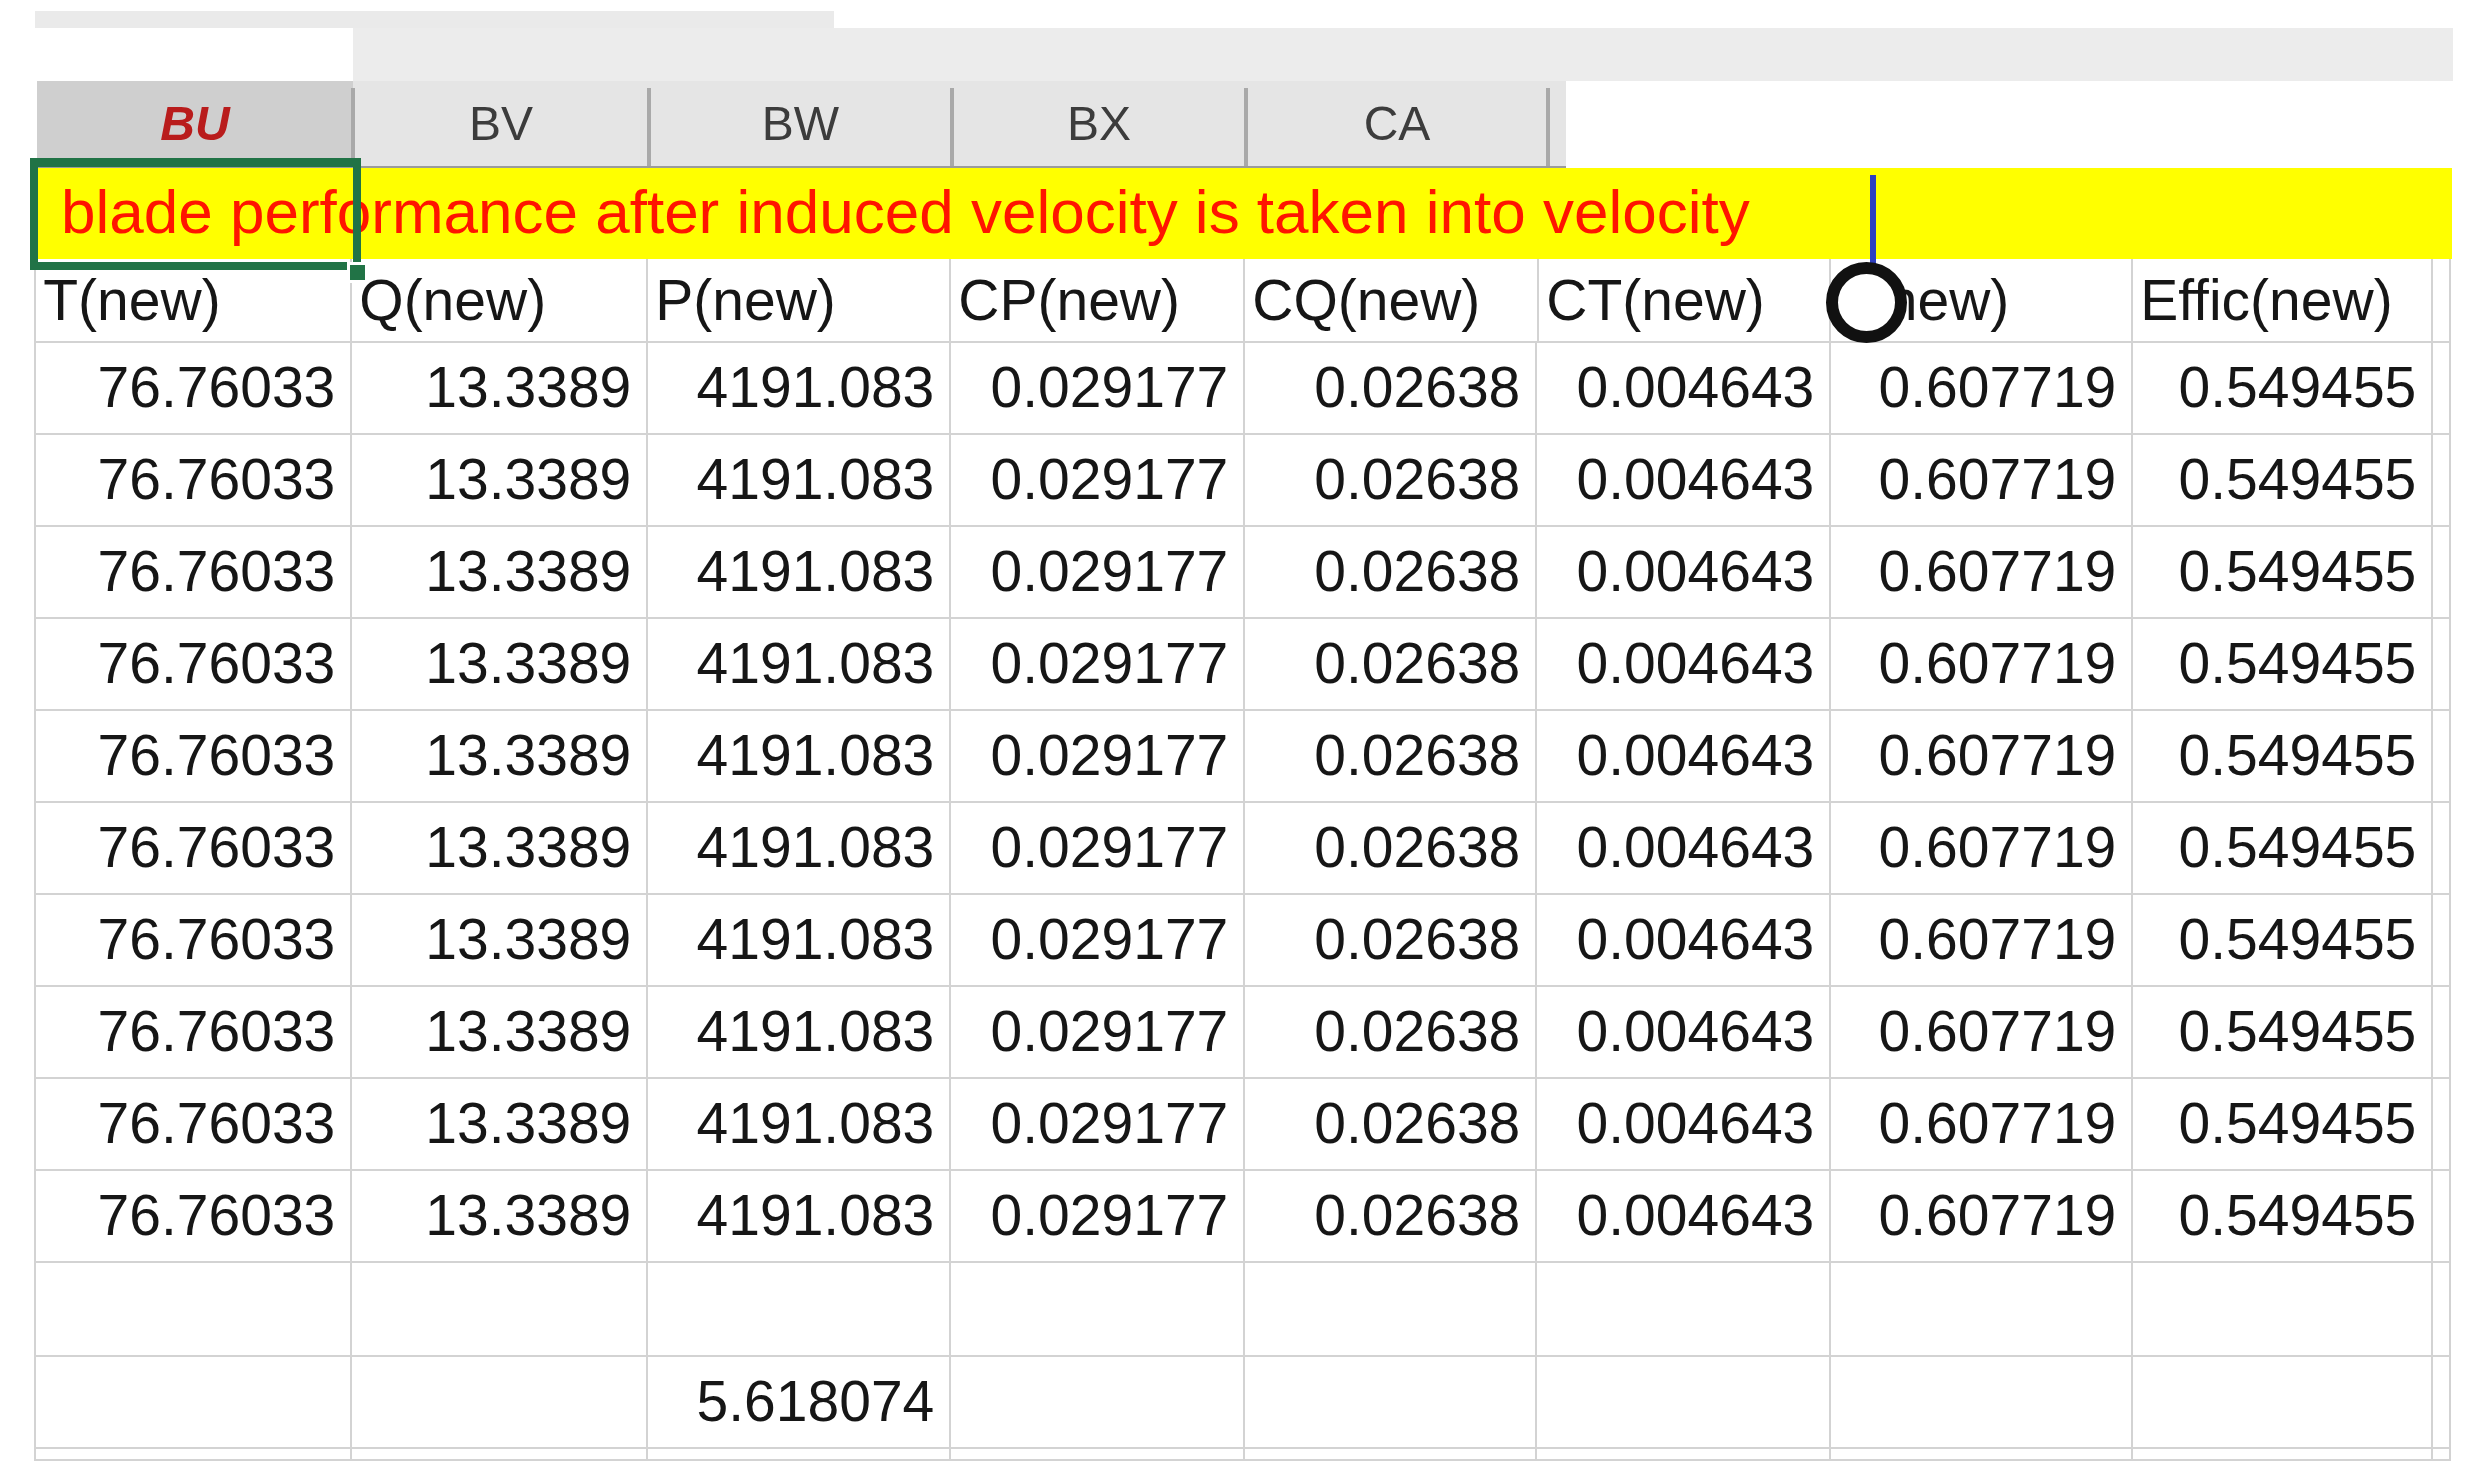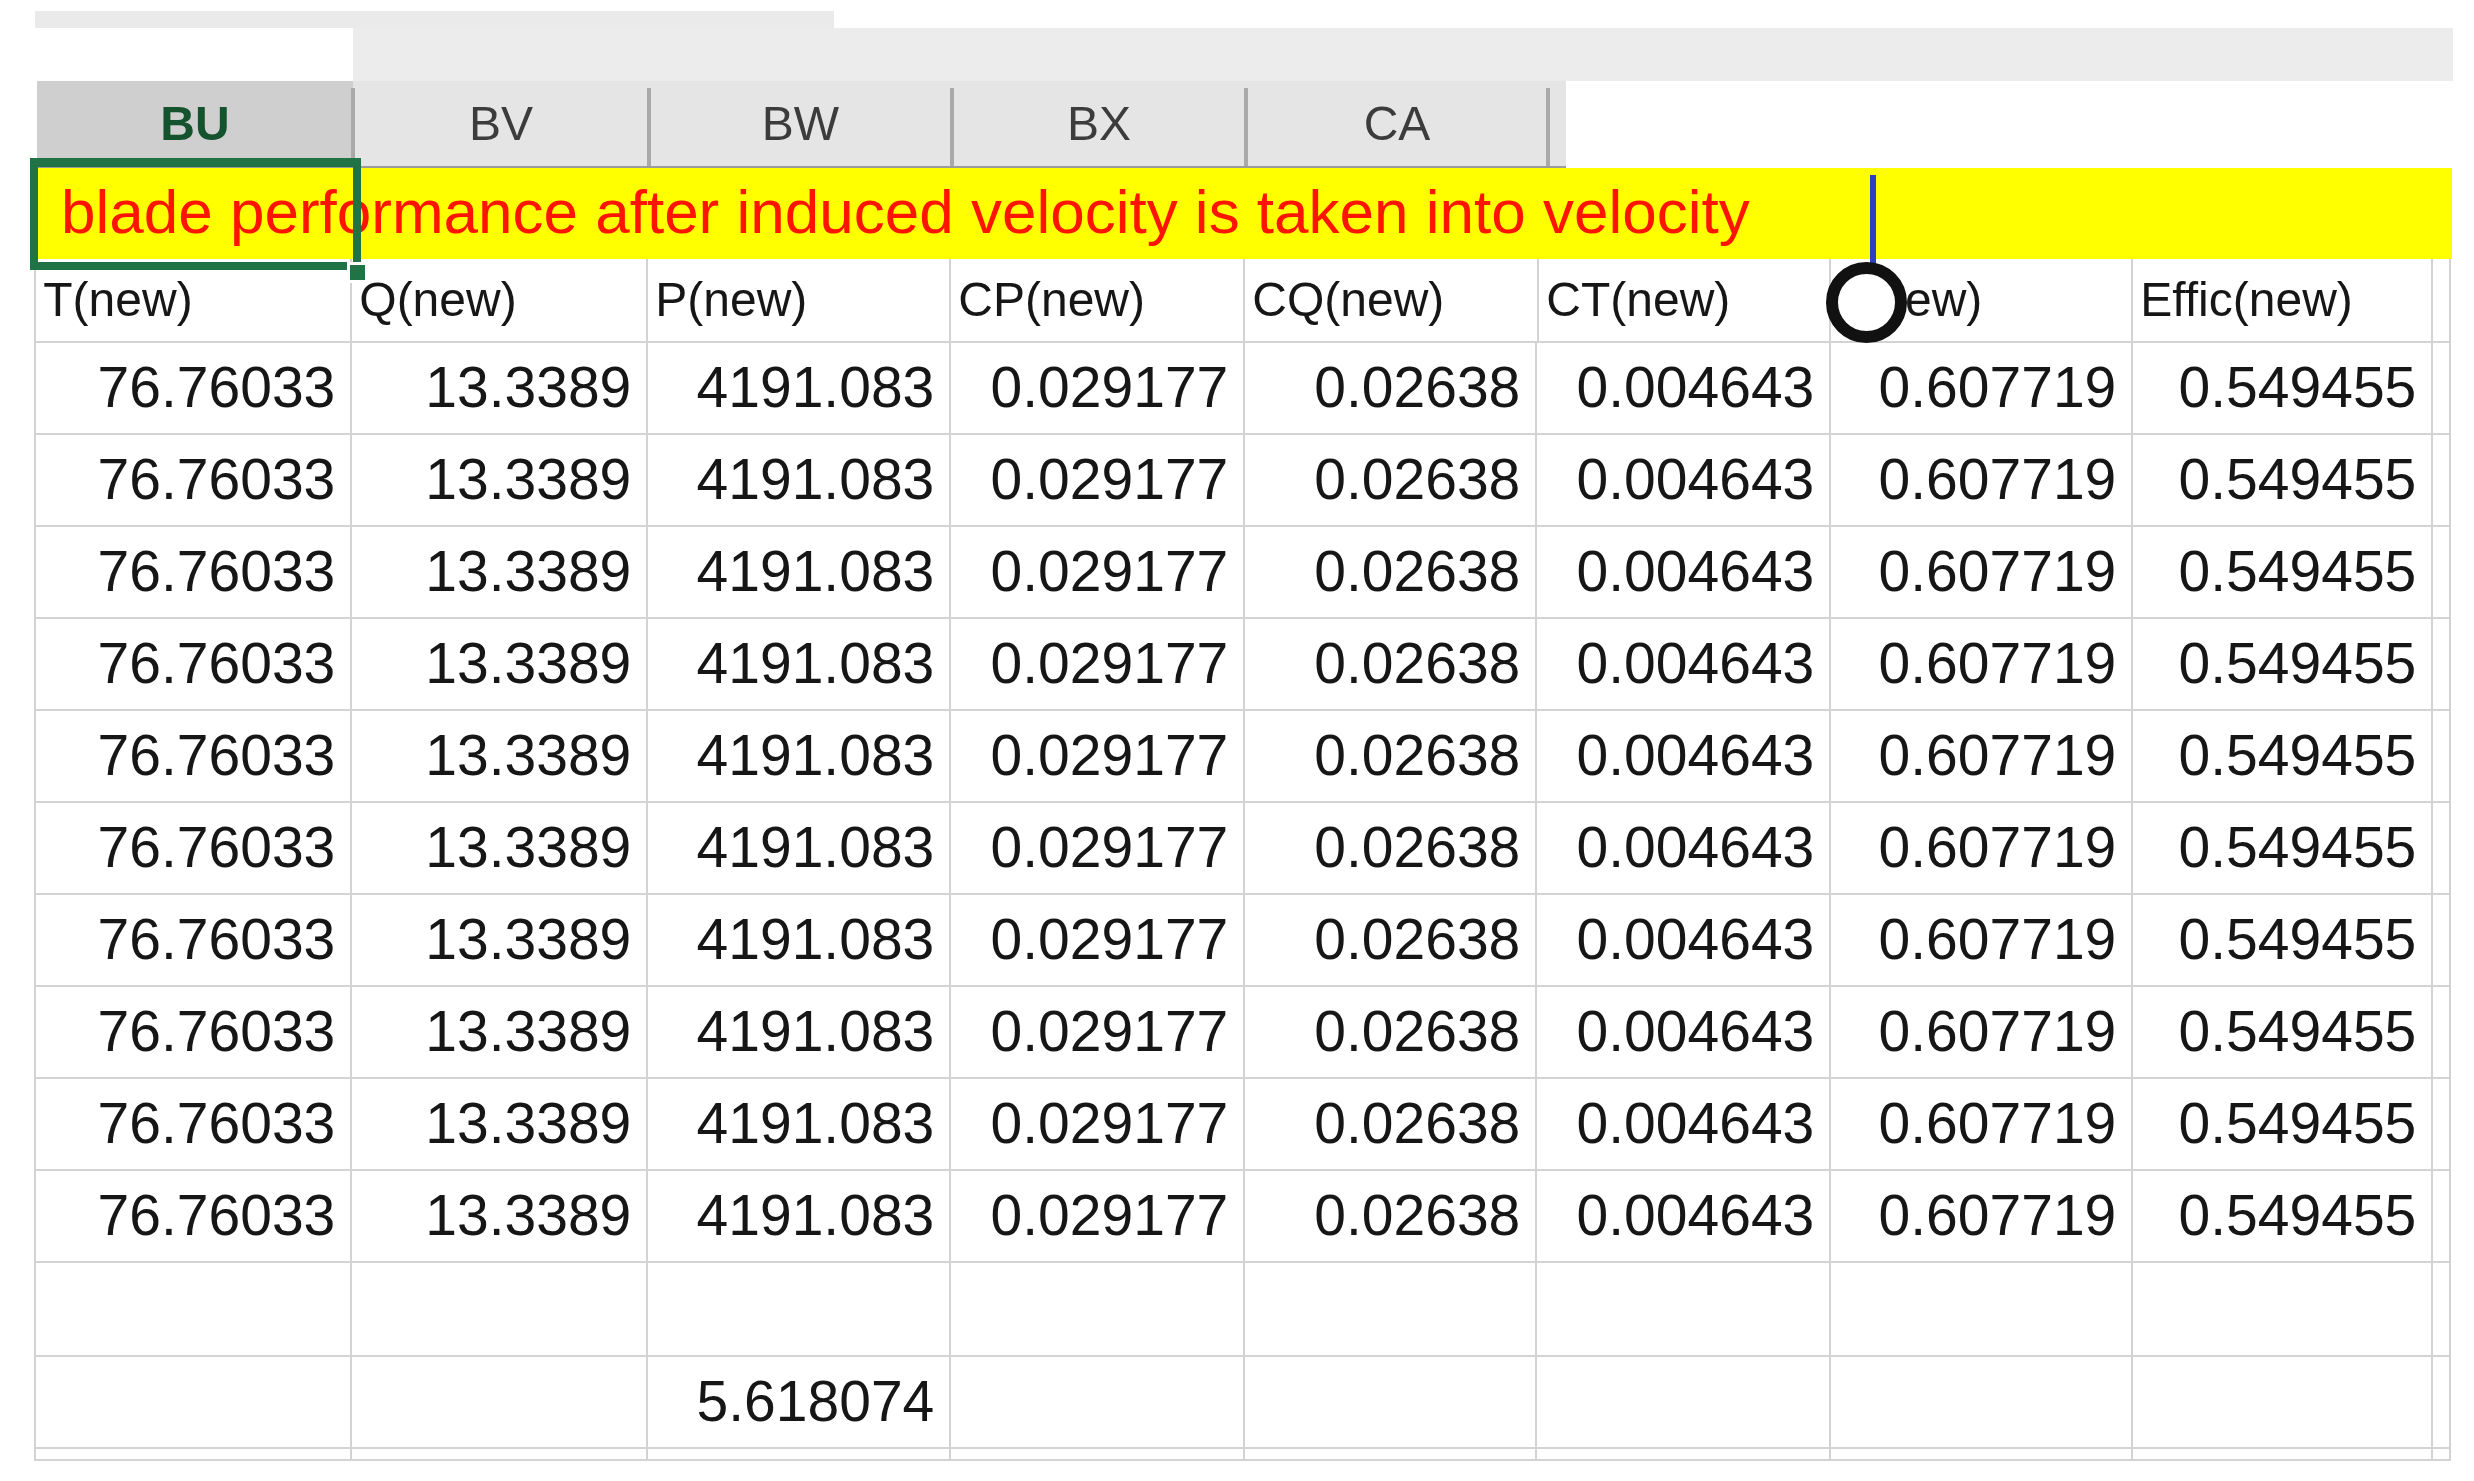--- a/index.html
+++ b/index.html
@@ -8,31 +8,31 @@
 
   
   .top-strip{position:absolute;left:35px;top:11px;width:799px;height:16.5px;background:#EAEAEA;}
   .top-right-block{position:absolute;left:353px;top:27.5px;width:2100px;height:53px;background:#ECECEC;}
 
   
   .col-headers{position:absolute;left:37px;top:81px;height:87px;display:flex;background:#E5E5E5;border-bottom:2.7px solid #9B9B9B;box-sizing:border-box;}
   .col-header{position:relative;height:100%;display:flex;align-items:center;justify-content:center;
               font-size:48px;color:#3C3C3C;box-sizing:border-box;}
   .col-header:not(:last-child)::after{content:"";position:absolute;right:-1.8px;top:7.3px;bottom:0;width:3.7px;background:#A9A9A9;}
-  .col-header.selected{background:#CFCFCF;color:#14532d;font-weight:bold;}
+  .col-header.selected{background:#CFCFCF;color:#b91c1c;font-weight:bold;font-style:italic;}
   .selected-underline{position:absolute;left:37px;top:159px;width:316px;height:8.2px;background:#217346;z-index:4;}
 
   
   .body{position:absolute;left:34px;top:168px;border-left:2.7px solid #D3D3D3;}
   .row{display:flex;}
   .cell{box-sizing:border-box;border-right:2.7px solid #D3D3D3;border-bottom:2.7px solid #D3D3D3;
         background:#fff;overflow:hidden;white-space:nowrap;}
   .banner-row{height:91px;background:#FFFF00;position:relative;}
   .banner-text{position:absolute;left:25px;top:0;line-height:87px;font-size:62px;color:#FF1400;}
-  .field-row .cell{height:84px;line-height:82px;font-size:48px;color:#161616;padding-left:7.3px;text-align:left;}
+  .field-row .cell{height:84px;line-height:82px;font-size:57px;color:#161616;padding-left:7.3px;text-align:left;}
   .data-row .cell{height:92px;line-height:89px;font-size:57px;color:#161616;padding-right:14.7px;text-align:right;}
   .empty-row .cell{height:94px;}
   .summary-row .cell{height:92px;line-height:89px;font-size:57px;color:#161616;padding-right:14.7px;text-align:right;}
   .partial-row .cell{height:12px;border-bottom:2.7px solid #D3D3D3;}
 
   
   .sel-border{position:absolute;left:30px;top:158px;width:331px;height:112px;border:8.2px solid #217346;box-sizing:border-box;background:transparent;z-index:5;}
   .fill-handle{position:absolute;left:347px;top:262px;width:21px;height:21px;background:#217346;border:3.7px solid #ffffff;box-sizing:border-box;z-index:6;}
 
   

